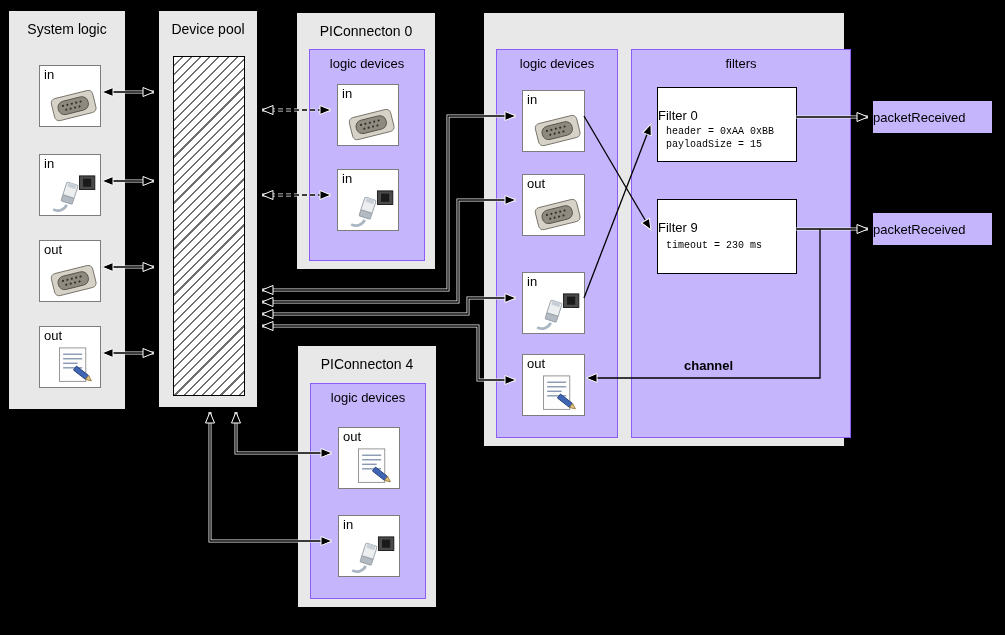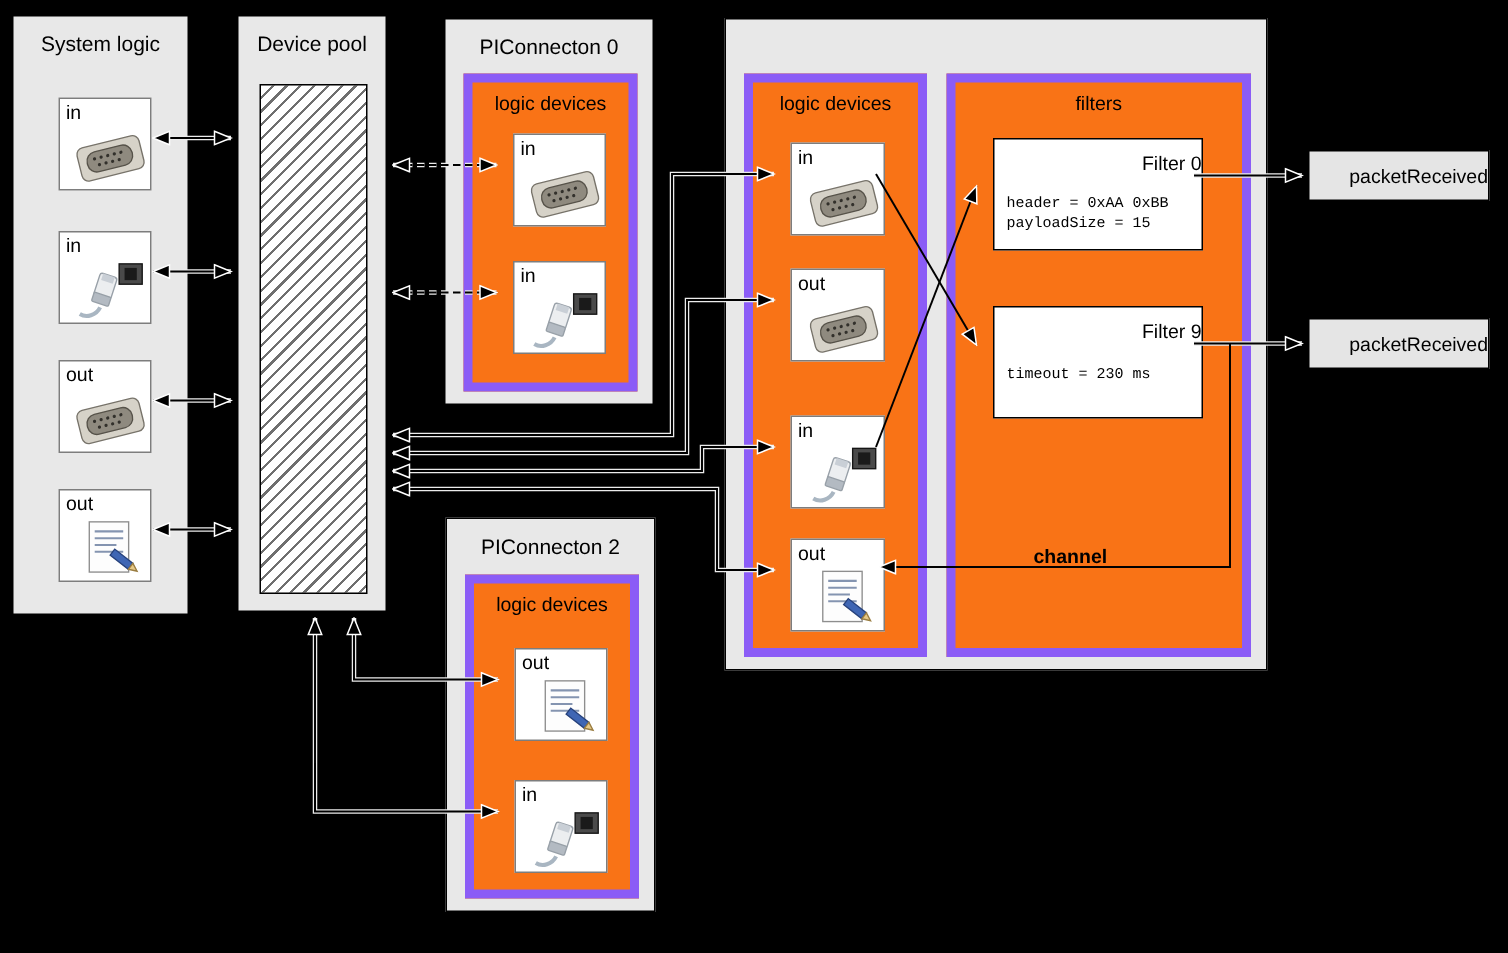--- a/index.html
+++ b/index.html
@@ -6,31 +6,31 @@
   html,body { width:1005px; height:635px; }
   body {
     background:#000;
     position:relative;
     overflow:hidden;
     font-family:"Liberation Sans", sans-serif;
     color:#000;
   }
   .panel { position:absolute; background:#e8e8e8; border:1px solid #000; }
   .panel-title { position:absolute; top:10px; left:0; right:0; text-align:center; font-size:14px; }
-  .inner { position:absolute; background:#f97316; border:6px solid #8b5cf6; }
+  .inner { position:absolute; background:#c4b5fd; border:1px solid #8b5cf6; }
   .inner-title { position:absolute; top:6px; left:0; right:0; text-align:center; font-size:13px; }
   .dev { position:absolute; width:62px; height:62px; background:#fff; border:1px solid #7d7d7d; }
   .dev-label { position:absolute; top:1px; left:4px; font-size:13px; }
   .dev-icon { position:absolute; right:2px; bottom:2px; width:48px; height:38px; }
   .dev-icon svg { width:100%; height:100%; }
   .filter-box { position:absolute; width:140px; height:75px; background:#fff; border:1px solid #000; }
-  .filter-title { position:absolute; top:8px; left:0; right:0; text-align:right; font-size:13px; }
+  .filter-title { position:absolute; top:20px; left:0; right:0; text-align:left; font-size:13px; }
   .filter-line { position:absolute; left:8px; font-size:10px; font-family:Liberation Mono, monospace; white-space:pre; }
-  .event-box { position:absolute; left:872px; width:121px; height:34px; background:#e5e5e5; border:1px solid #000;
-               display:flex; align-items:center; justify-content:flex-end; font-size:13px; }
+  .event-box { position:absolute; left:872px; width:121px; height:34px; background:#c4b5fd; border:1px solid #000;
+               display:flex; align-items:center; justify-content:flex-start; font-size:13px; }
   .hatch { position:absolute; border:1px solid #000;
            background:repeating-linear-gradient(135deg, #ffffff 0 5px, #6f6f6f 5px 6.5px); }
   .channel-label { position:absolute; font-size:13px; }
   #wires { position:absolute; left:0; top:0; width:1005px; height:635px; pointer-events:none; }
   .casing { fill:none; stroke:#ececec; stroke-width:3; }
   .wire { fill:none; stroke:#000; stroke-width:1.3; }
   .dash { stroke-dasharray:5 3; }
   #icon-defs { position:absolute; width:0; height:0; overflow:hidden; }
 </style>
 </head>
@@ -125,21 +125,21 @@
     <div class="dev" style="left:27px; top:119px;">
       <span class="dev-label">in</span>
       <span class="dev-icon"><svg>
             <use href="#sym-ethernet"></use>
           </svg></span>
     </div>
   </div>
 </div>
 
 <div class="panel" style="left:297px; top:345px; width:140px; height:263px;">
-  <div class="panel-title">PIConnecton 2</div>
+  <div class="panel-title">PIConnecton 4</div>
   <div class="inner" style="left:12px; top:37px; width:116px; height:216px;">
     <div class="inner-title">logic devices</div>
     <div class="dev" style="left:27px; top:43px;">
       <span class="dev-label">out</span>
       <span class="dev-icon"><svg>
             <use href="#sym-script"></use>
           </svg></span>
     </div>
     <div class="dev" style="left:27px; top:131px;">
       <span class="dev-label">in</span>
@@ -173,21 +173,21 @@
           </svg></span>
     </div>
     <div class="dev" style="left:25px; top:304px; width:63px;">
       <span class="dev-label">out</span>
       <span class="dev-icon"><svg>
             <use href="#sym-script"></use>
           </svg></span>
     </div>
   </div>
 
-  <div class="inner" style="left:147px; top:36px; width:203px; height:389px;padding-left:40px;">
+  <div class="inner" style="left:147px; top:36px; width:220px; height:389px;padding-left:40px;">
     <div class="inner-title">filters</div>
     <div class="filter-box" style="left:25px; top:37px;">
       <div class="filter-title">Filter 0</div>
       <div class="filter-line" style="top:38px;">header = 0xAA 0xBB</div>
       <div class="filter-line" style="top:51px;">payloadSize = 15</div>
     </div>
     <div class="filter-box" style="left:25px; top:149px;">
       <div class="filter-title">Filter 9</div>
       <div class="filter-line" style="top:40px;">timeout = 230 ms</div>
     </div>

